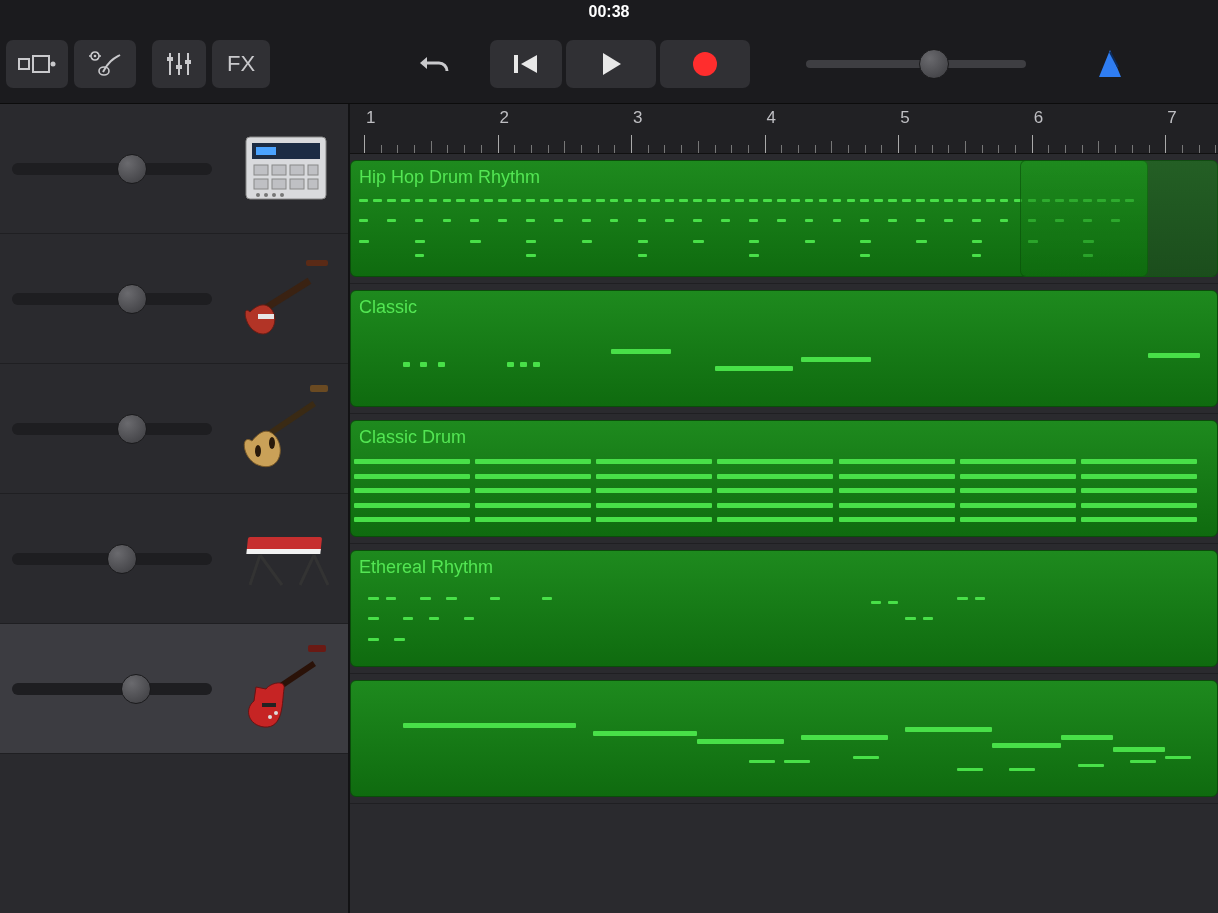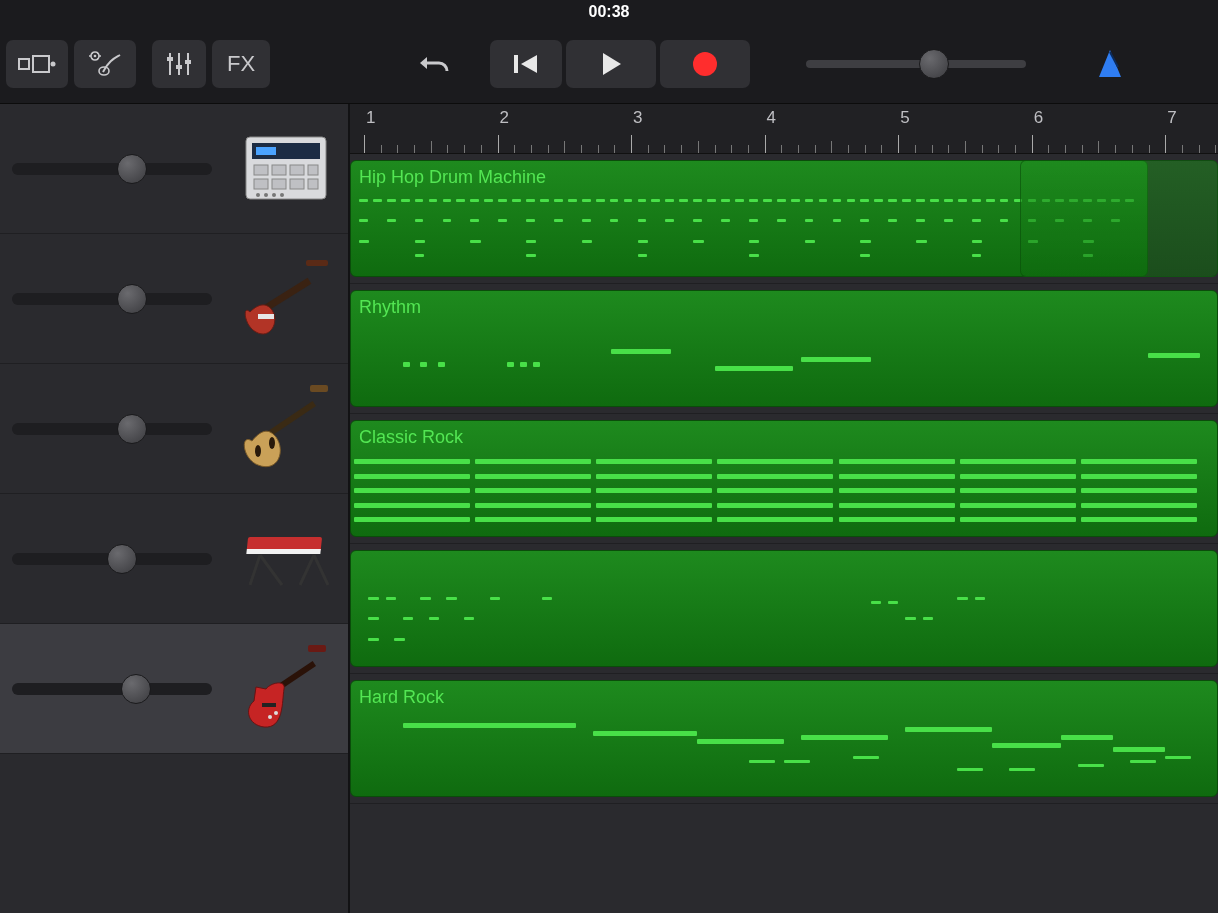--- a/index.html
+++ b/index.html
@@ -397,21 +397,21 @@
         <div class="ruler-mark ruler-minor" style="left: 798.538px;"></div>
         <div class="ruler-label" style="left: 815.231px;">7</div>
         <div class="ruler-mark ruler-major" style="left: 815.231px;"></div>
         <div class="ruler-mark ruler-minor" style="left: 831.923px;"></div>
         <div class="ruler-mark ruler-minor" style="left: 848.615px;"></div>
         <div class="ruler-mark ruler-minor" style="left: 865.308px;"></div>
       </div>
 
     <div class="region-lane">
       <div class="region" style="right:70px">
-        <div class="region-title">Hip Hop Drum Machine</div>
+        <div class="region-title">Hip Hop Drum Rhythm</div>
         <div class="midi-canvas" id="midi0">
             <div class="note note-thin" style="left: 1%; top: 10%; width: 1.1%;"></div>
             <div class="note note-thin" style="left: 1%; top: 35%; width: 1.1%;"></div>
             <div class="note note-thin" style="left: 1%; top: 60%; width: 1.3%;"></div>
             <div class="note note-thin" style="left: 2.75%; top: 10%; width: 1.1%;"></div>
             <div class="note note-thin" style="left: 4.5%; top: 10%; width: 1.1%;"></div>
             <div class="note note-thin" style="left: 4.5%; top: 35%; width: 1.1%;"></div>
             <div class="note note-thin" style="left: 6.25%; top: 10%; width: 1.1%;"></div>
             <div class="note note-thin" style="left: 8%; top: 10%; width: 1.1%;"></div>
             <div class="note note-thin" style="left: 8%; top: 35%; width: 1.1%;"></div>
@@ -511,39 +511,39 @@
             <div class="note note-thin" style="left: 95.5%; top: 10%; width: 1.1%;"></div>
             <div class="note note-thin" style="left: 95.5%; top: 35%; width: 1.1%;"></div>
             <div class="note note-thin" style="left: 97.25%; top: 10%; width: 1.1%;"></div>
           </div>
       </div>
       <div class="region-section2" style="left:670px;right:0"></div>
     </div>
 
     <div class="region-lane">
       <div class="region">
-        <div class="region-title">Rhythm</div>
+        <div class="region-title">Classic</div>
         <div class="midi-canvas" id="midi1">
             <div class="note" style="left: 6%; top: 50%; width: 0.8%;"></div>
             <div class="note" style="left: 8%; top: 50%; width: 0.8%;"></div>
             <div class="note" style="left: 10%; top: 50%; width: 0.8%;"></div>
             <div class="note" style="left: 18%; top: 50%; width: 0.8%;"></div>
             <div class="note" style="left: 19.5%; top: 50%; width: 0.8%;"></div>
             <div class="note" style="left: 21%; top: 50%; width: 0.8%;"></div>
             <div class="note" style="left: 30%; top: 35%; width: 7%;"></div>
             <div class="note" style="left: 42%; top: 55%; width: 9%;"></div>
             <div class="note" style="left: 52%; top: 45%; width: 8%;"></div>
             <div class="note" style="left: 92%; top: 40%; width: 6%;"></div>
           </div>
       </div>
     </div>
 
     <div class="region-lane">
       <div class="region">
-        <div class="region-title">Classic Rock</div>
+        <div class="region-title">Classic Drum</div>
         <div class="midi-canvas" id="midi2">
             <div class="note" style="left: 0.3%; top: 10%; width: 13.4%;"></div>
             <div class="note" style="left: 14.3%; top: 10%; width: 13.4%;"></div>
             <div class="note" style="left: 28.3%; top: 10%; width: 13.4%;"></div>
             <div class="note" style="left: 42.3%; top: 10%; width: 13.4%;"></div>
             <div class="note" style="left: 56.3%; top: 10%; width: 13.4%;"></div>
             <div class="note" style="left: 70.3%; top: 10%; width: 13.4%;"></div>
             <div class="note" style="left: 84.3%; top: 10%; width: 13.4%;"></div>
             <div class="note" style="left: 0.3%; top: 28%; width: 13.4%;"></div>
             <div class="note" style="left: 14.3%; top: 28%; width: 13.4%;"></div>
@@ -572,20 +572,21 @@
             <div class="note" style="left: 42.3%; top: 82%; width: 13.4%;"></div>
             <div class="note" style="left: 56.3%; top: 82%; width: 13.4%;"></div>
             <div class="note" style="left: 70.3%; top: 82%; width: 13.4%;"></div>
             <div class="note" style="left: 84.3%; top: 82%; width: 13.4%;"></div>
           </div>
       </div>
     </div>
 
     <div class="region-lane">
       <div class="region">
+        <div class="region-title">Ethereal Rhythm</div>
         <div class="midi-canvas" id="midi3">
             <div class="note note-thin" style="left: 2%; top: 20%; width: 1.2%;"></div>
             <div class="note note-thin" style="left: 4%; top: 20%; width: 1.2%;"></div>
             <div class="note note-thin" style="left: 8%; top: 20%; width: 1.2%;"></div>
             <div class="note note-thin" style="left: 11%; top: 20%; width: 1.2%;"></div>
             <div class="note note-thin" style="left: 16%; top: 20%; width: 1.2%;"></div>
             <div class="note note-thin" style="left: 22%; top: 20%; width: 1.2%;"></div>
             <div class="note note-thin" style="left: 2%; top: 45%; width: 1.2%;"></div>
             <div class="note note-thin" style="left: 6%; top: 45%; width: 1.2%;"></div>
             <div class="note note-thin" style="left: 9%; top: 45%; width: 1.2%;"></div>
@@ -597,21 +598,20 @@
             <div class="note note-thin" style="left: 64%; top: 45%; width: 1.2%;"></div>
             <div class="note note-thin" style="left: 66%; top: 45%; width: 1.2%;"></div>
             <div class="note note-thin" style="left: 70%; top: 20%; width: 1.2%;"></div>
             <div class="note note-thin" style="left: 72%; top: 20%; width: 1.2%;"></div>
           </div>
       </div>
     </div>
 
     <div class="region-lane">
       <div class="region">
-        <div class="region-title">Hard Rock</div>
         <div class="midi-canvas" id="midi4">
             <div class="note" style="left: 6%; top: 15%; width: 20%;"></div>
             <div class="note" style="left: 28%; top: 25%; width: 12%;"></div>
             <div class="note" style="left: 40%; top: 35%; width: 10%;"></div>
             <div class="note" style="left: 52%; top: 30%; width: 10%;"></div>
             <div class="note" style="left: 64%; top: 20%; width: 10%;"></div>
             <div class="note" style="left: 74%; top: 40%; width: 8%;"></div>
             <div class="note" style="left: 82%; top: 30%; width: 6%;"></div>
             <div class="note" style="left: 88%; top: 45%; width: 6%;"></div>
             <div class="note note-thin" style="left: 46%; top: 60%; width: 3%;"></div>

